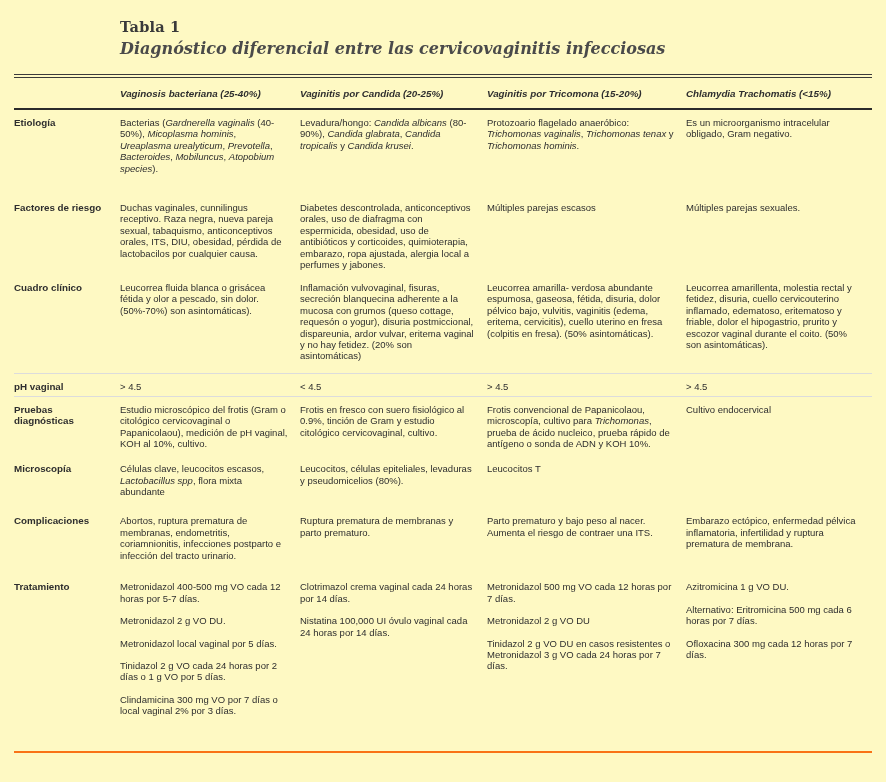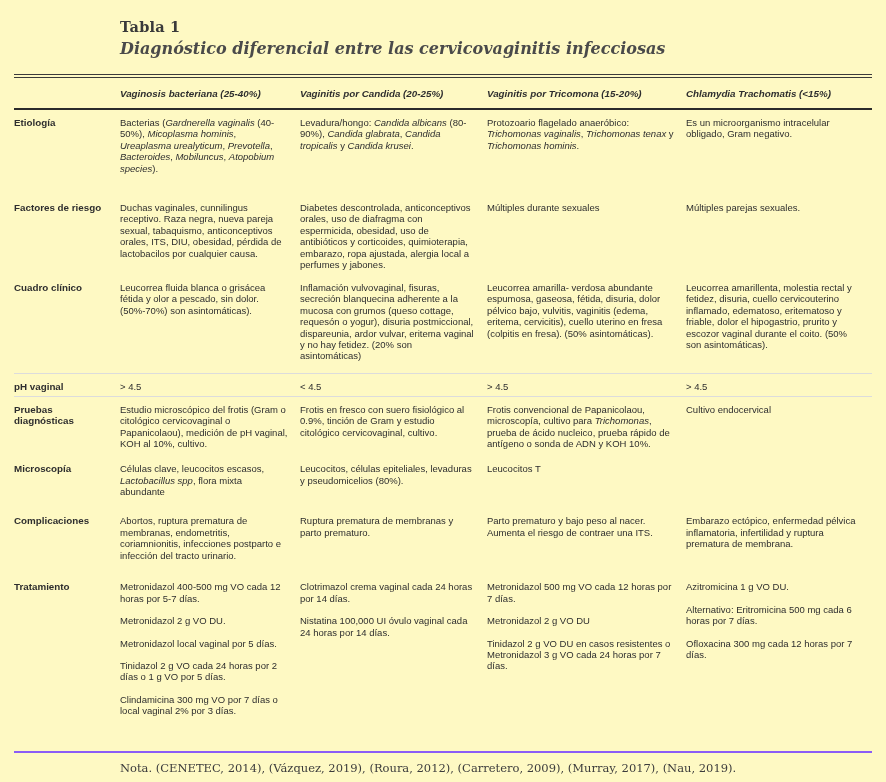--- a/index.html
+++ b/index.html
@@ -36,21 +36,21 @@
   .table-outer {
     margin-top: 16px;
     border-top: 1px solid #3b3b3b;
     padding-top: 2px;
   }
   table {
     width: 858px;
     table-layout: fixed;
     border-collapse: collapse;
     border-top: 1px solid #3b3b3b;
-    border-bottom: 2px solid #8b5cf6;
+    border-bottom: 2px solid #f97316;
   }
   col.c-label { width: 106px; }
   col.c1 { width: 180px; }
   col.c2 { width: 187px; }
   col.c3 { width: 199px; }
   col.c4 { width: 186px; }
   thead th {
     font-size: 9.8px;
     font-weight: bold;
     font-style: italic;
@@ -146,21 +146,21 @@
           </tr>
           <tr>
             <th class="rowlabel">Factores de riesgo</th>
             <td>
               <p><span>Duchas vaginales, cunnilingus receptivo. Raza negra, nueva pareja sexual, tabaquismo, anticonceptivos orales, ITS, DIU, obesidad, pérdida de lactobacilos por cualquier causa.</span></p>
             </td>
             <td>
               <p><span>Diabetes descontrolada, anticonceptivos orales, uso de diafragma con espermicida, obesidad, uso de antibióticos y corticoides, quimioterapia, embarazo, ropa ajustada, alergia local a perfumes y jabones.</span></p>
             </td>
             <td>
-              <p><span>Múltiples durante sexuales</span></p>
+              <p><span>Múltiples parejas escasos</span></p>
             </td>
             <td>
               <p><span>Múltiples parejas sexuales.</span></p>
             </td>
           </tr>
           <tr>
             <th class="rowlabel">Cuadro clínico</th>
             <td>
               <p><span>Leucorrea fluida blanca o grisácea fétida y olor a pescado, sin dolor. (50%-70%) son asintomáticas).</span></p>
             </td>
@@ -253,15 +253,14 @@
             <td>
               <p><span>Azitromicina 1 g VO DU.</span></p>
               <p><span>Alternativo: Eritromicina 500 mg cada 6 horas por 7 días.</span></p>
               <p><span>Ofloxacina 300 mg cada 12 horas por 7 días.</span></p>
             </td>
           </tr>
         </tbody>
     </table>
   </div>
 
-  <div class="note">Nota. (CENETEC, 2014), (Vázquez, 2019), (Roura, 2012), (Carretero, 2009), (Murray, 2017), (Nau, 2019).</div>
 
 </div>
 
 </body></html>

